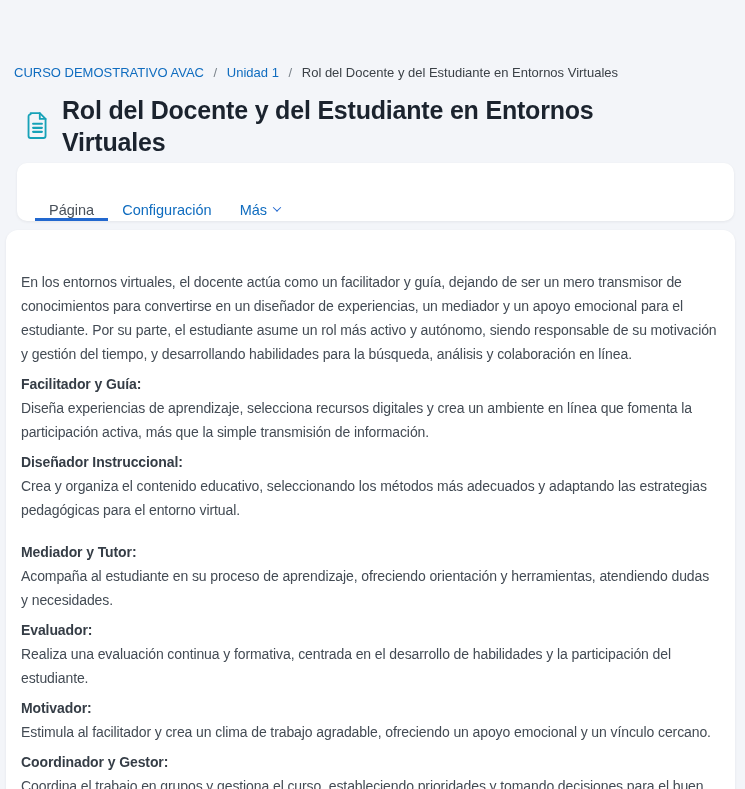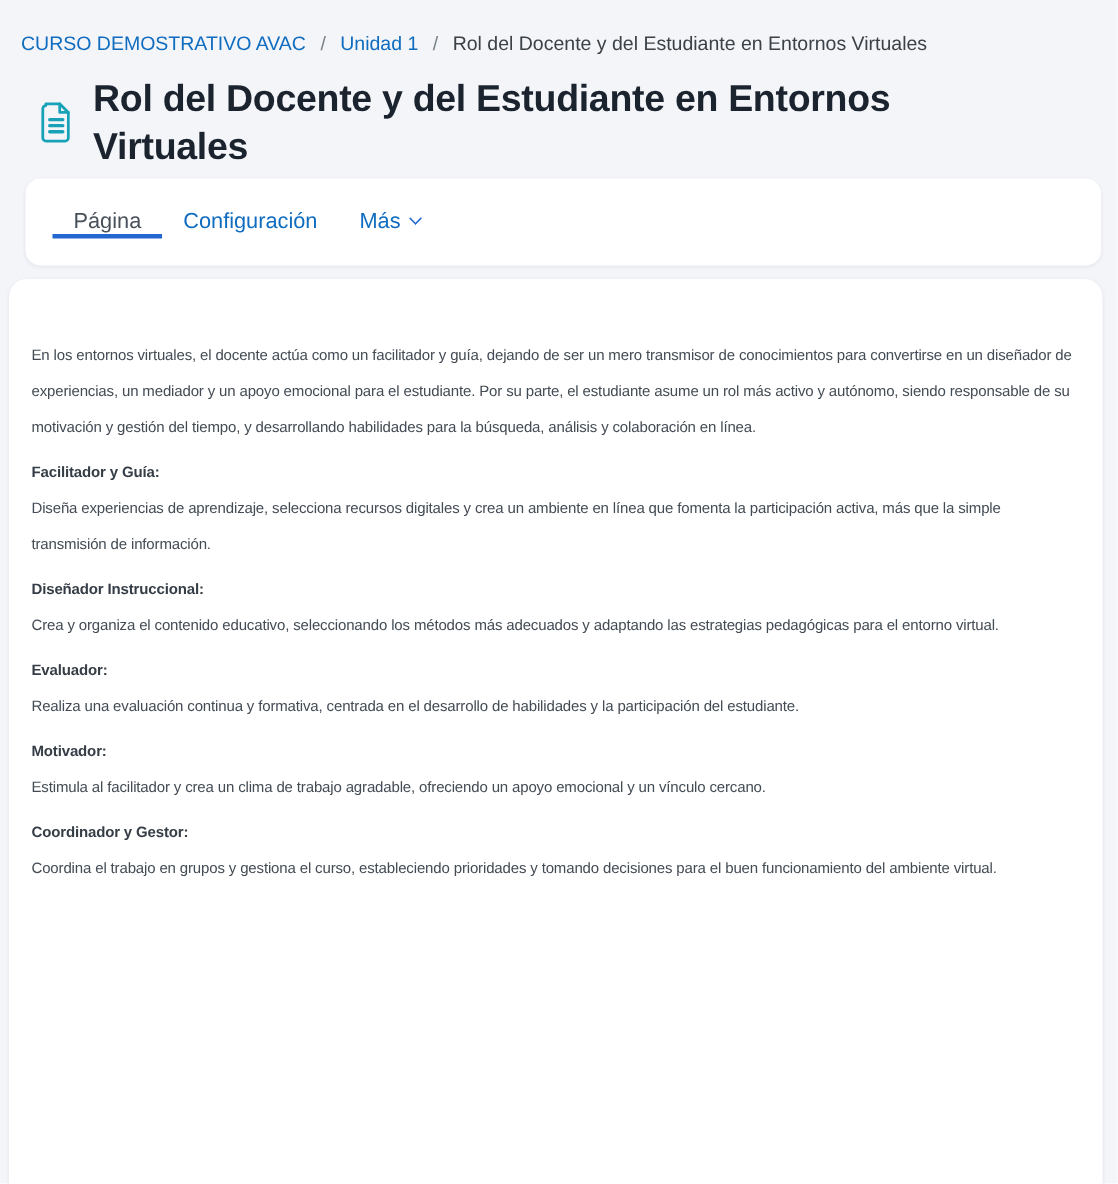--- a/index.html
+++ b/index.html
@@ -12,20 +12,21 @@
     font-family: "Liberation Sans", "DejaVu Sans", sans-serif;
     color: #3f474f;
   }
 
   
   .breadcrumb {
     padding: 20px 14px 0 14px;
     font-size: 13px;
     line-height: 18px;
     white-space: nowrap;
+    margin-top: 44px;
   }
   .breadcrumb a {
     color: #0f6cbf;
     text-decoration: none;
     cursor: pointer;
   }
   .breadcrumb .sep {
     color: #7a828a;
     margin: 0 6px;
   }
@@ -55,21 +56,21 @@
 
   
   .tabs-card {
     margin: 5px 11px 0 17px;
     height: 58px;
     background: #ffffff;
     border-radius: 10px;
     box-shadow: 0 1px 3px rgba(23, 32, 49, 0.07);
     padding: 0 18px;
     display: flex;
-    align-items: center;
+    align-items: flex-end;
   }
   .tabs { display: flex; align-items: stretch; }
   .tab {
     display: flex;
     align-items: center;
     padding: 3px 14px 0 14px;
     font-size: 14.5px;
     text-decoration: none;
     color: #0f6cbf;
     border-bottom: 3px solid transparent;
@@ -94,21 +95,21 @@
   .content-card {
     margin: 9px 10px 0 6px;
     min-height: 650px;
     background: #ffffff;
     border-radius: 12px;
     box-shadow: 0 1px 3px rgba(23, 32, 49, 0.07);
     padding: 40px 16px 24px 15px;
   }
   .content-card p {
     margin: 0 0 6px 0;
-    font-size: 10px;
+    font-size: 14px;
     line-height: 24px;
     color: #434b54;
     letter-spacing: -0.1px;
   }
   .content-card .bold-heading,
   .content-card .sec-heading {
     font-weight: 700;
     color: #353d46;
   }
   .sec-heading { display: block; }
@@ -156,20 +157,24 @@
   <p class="section">
     <strong class="sec-heading">Facilitador y Guía:</strong>
     <span>Diseña experiencias de aprendizaje, selecciona recursos digitales y crea un ambiente en línea que fomenta la participación activa, más que la simple transmisión de información.</span>
   </p>
 
   <p class="section">
     <strong class="sec-heading">Diseñador Instruccional:</strong>
     <span>Crea y organiza el contenido educativo, seleccionando los métodos más adecuados y adaptando las estrategias pedagógicas para el entorno virtual.</span>
   </p>
 
+  <p class="section gap-before">
+    <strong class="sec-heading">Mediador y Tutor:</strong>
+    <span>Acompaña al estudiante en su proceso de aprendizaje, ofreciendo orientación y herramientas, atendiendo dudas y necesidades.</span>
+  </p>
 
   <p class="section">
     <strong class="sec-heading">Evaluador:</strong>
     <span>Realiza una evaluación continua y formativa, centrada en el desarrollo de habilidades y la participación del estudiante.</span>
   </p>
 
   <p class="section">
     <strong class="sec-heading">Motivador:</strong>
     <span>Estimula al facilitador y crea un clima de trabajo agradable, ofreciendo un apoyo emocional y un vínculo cercano.</span>
   </p>

